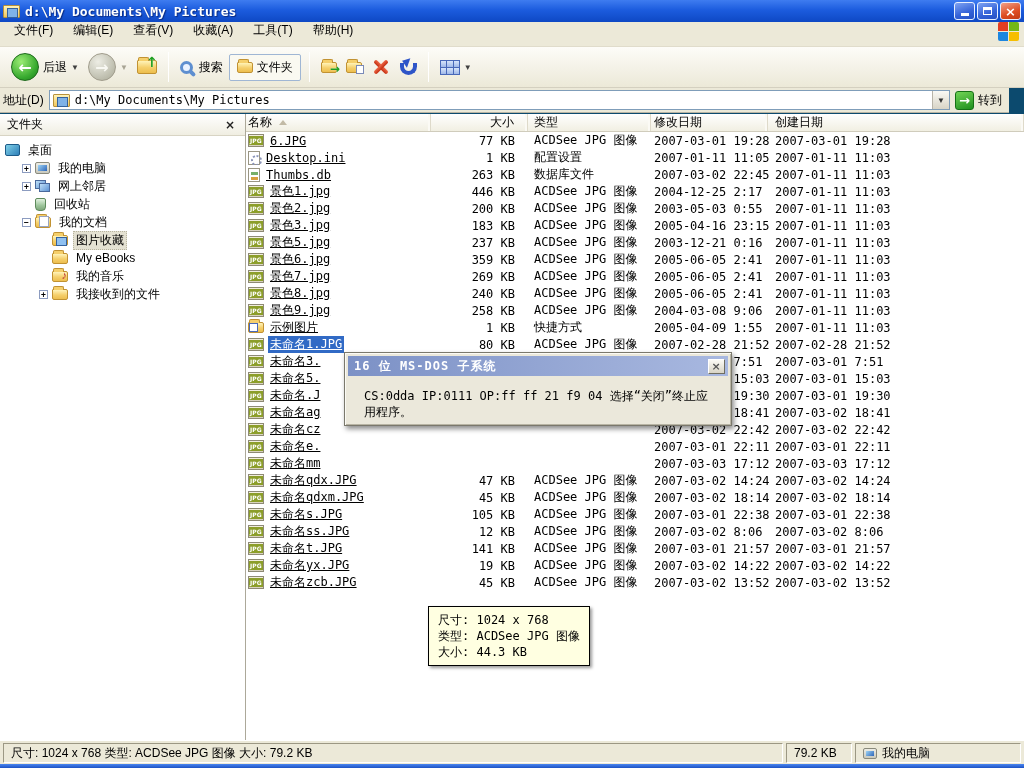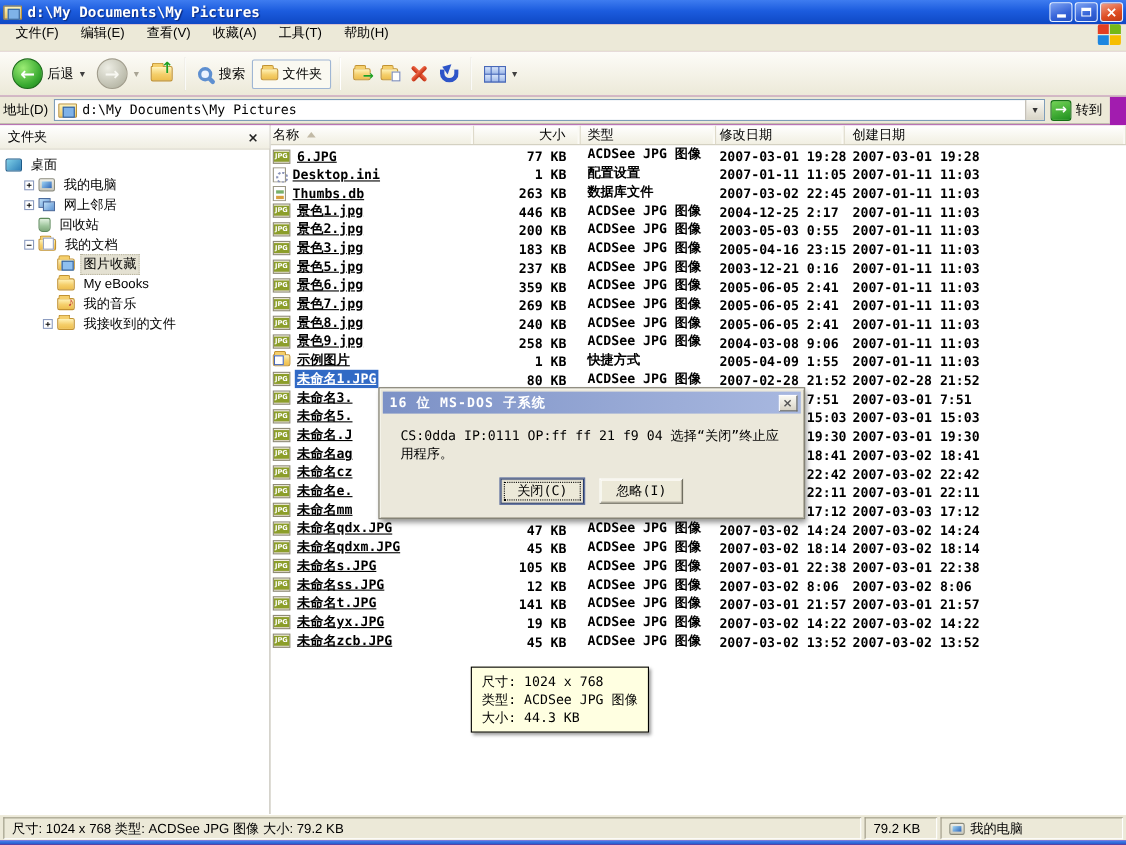--- a/index.html
+++ b/index.html
@@ -1,19 +1,19 @@
 <!DOCTYPE html>
 <html><head>
 <meta charset="utf-8">
 <style>
   * { margin:0; padding:0; box-sizing:border-box; }
   html,body { background:#555; }
   #screen {
     position:relative; width:1024px; height:768px; overflow:hidden;
-    background:#a21caf;
+    background:#0c4a6e;
     font-family:"Liberation Sans","DejaVu Sans",sans-serif; font-size:12px; color:#000;
   }
   
   .titlebar { position:absolute; top:0; left:0; right:0; height:22px;
     background:linear-gradient(180deg,#3E7CF0 0%,#1C5CDE 45%,#0E48C4 100%);
     display:flex; align-items:center; padding-left:3px; gap:5px; }
   .title-text { color:#fff; font:bold 13px "DejaVu Sans Mono",monospace; text-shadow:1px 1px 1px #0A2A80; white-space:nowrap; }
   .win-btns { margin-left:auto; display:flex; gap:2px; padding-right:3px; }
   .wbtn { width:21px; height:18px; border-radius:3px; border:1px solid #E8F0FF;
     display:flex; align-items:center; justify-content:center; }
@@ -108,21 +108,21 @@
   .i-pic::after { content:""; position:absolute; left:3px; top:1px; width:9px; height:7px; background:#8FC0F0; border:1px solid #35629C; }
   .i-music::after { content:"\266A"; position:absolute; right:0px; top:-3px; color:#C03838; font-size:11px; font-weight:bold; }
   
   .list { flex:1; background:#fff; position:relative; overflow:hidden;
     font-family:"DejaVu Sans Mono","Liberation Mono",monospace; }
   .list-header { display:flex; height:18px; background:linear-gradient(#FFFFFF,#F1EFE2); border-bottom:1px solid #D0CCBC; }
   .hcell { display:flex; align-items:center; padding-left:7px; border-right:1px solid #DEDACA; box-shadow:inset -2px 0 0 #FBFAF5; white-space:nowrap; }
   .hcell.h-size { justify-content:flex-end; padding-right:13px; }
   .sort-up { width:0; height:0; border-left:4px solid transparent; border-right:4px solid transparent;
     border-bottom:5px solid #C2BAA6; margin-left:7px; }
-  .row { display:flex; height:17px; align-items:flex-end; white-space:nowrap;font-weight:bold; }
+  .row { display:flex; height:17px; align-items:center; white-space:nowrap; }
   .c-name { width:185px; flex:none; display:flex; align-items:center; padding-left:2px; overflow:hidden; }
   .c-size { width:97px; flex:none; text-align:right; padding-right:13px; }
   .c-type { width:123px; flex:none; padding-left:6px; }
   .c-mod  { width:117px; flex:none; padding-left:3px; }
   .c-cre  { flex:1; padding-left:7px; }
   .fname { text-decoration:underline; padding:0 2px; }
   .row.selected .fname { background:#316AC5; color:#fff; }
   .file-icon { flex:none; margin-right:4px; }
   .i-jpg { width:16px; height:13px; background:linear-gradient(#F2EEDF,#D8D2BE); border:1px solid #8E8A76; display:flex; align-items:center; }
   .i-jpg::before { content:"JPG"; background:#8C9E2A; color:#fff; font:bold 6px "DejaVu Sans",sans-serif; padding:1px; letter-spacing:0; }
@@ -597,24 +597,20 @@
   </div>
 
   <div class="dialog">
     <div class="dlg-title">
       <span>16 位 MS-DOS 子系统</span>
       <span class="dlg-close">×</span>
     </div>
     <div class="dlg-body" id="dlg-body">
         <div>CS:0dda IP:0111 OP:ff ff 21 f9 04 选择“关闭”终止应用程序。</div>
       </div>
-    <div class="dlg-buttons" id="dlg-buttons">
-        <button class="dlg-btn default">关闭(C)</button>
-        <button class="dlg-btn">忽略(I)</button>
-      </div>
   </div>
 
   <div class="tooltip" id="tooltip">
       <div>尺寸: 1024 x 768</div>
       <div>类型: ACDSee JPG 图像</div>
       <div>大小: 44.3 KB</div>
     </div>
 
   <div class="statusbar">
     <span class="sb-panel sb-p1">尺寸: 1024 x 768 类型: ACDSee JPG 图像 大小: 79.2 KB</span>

